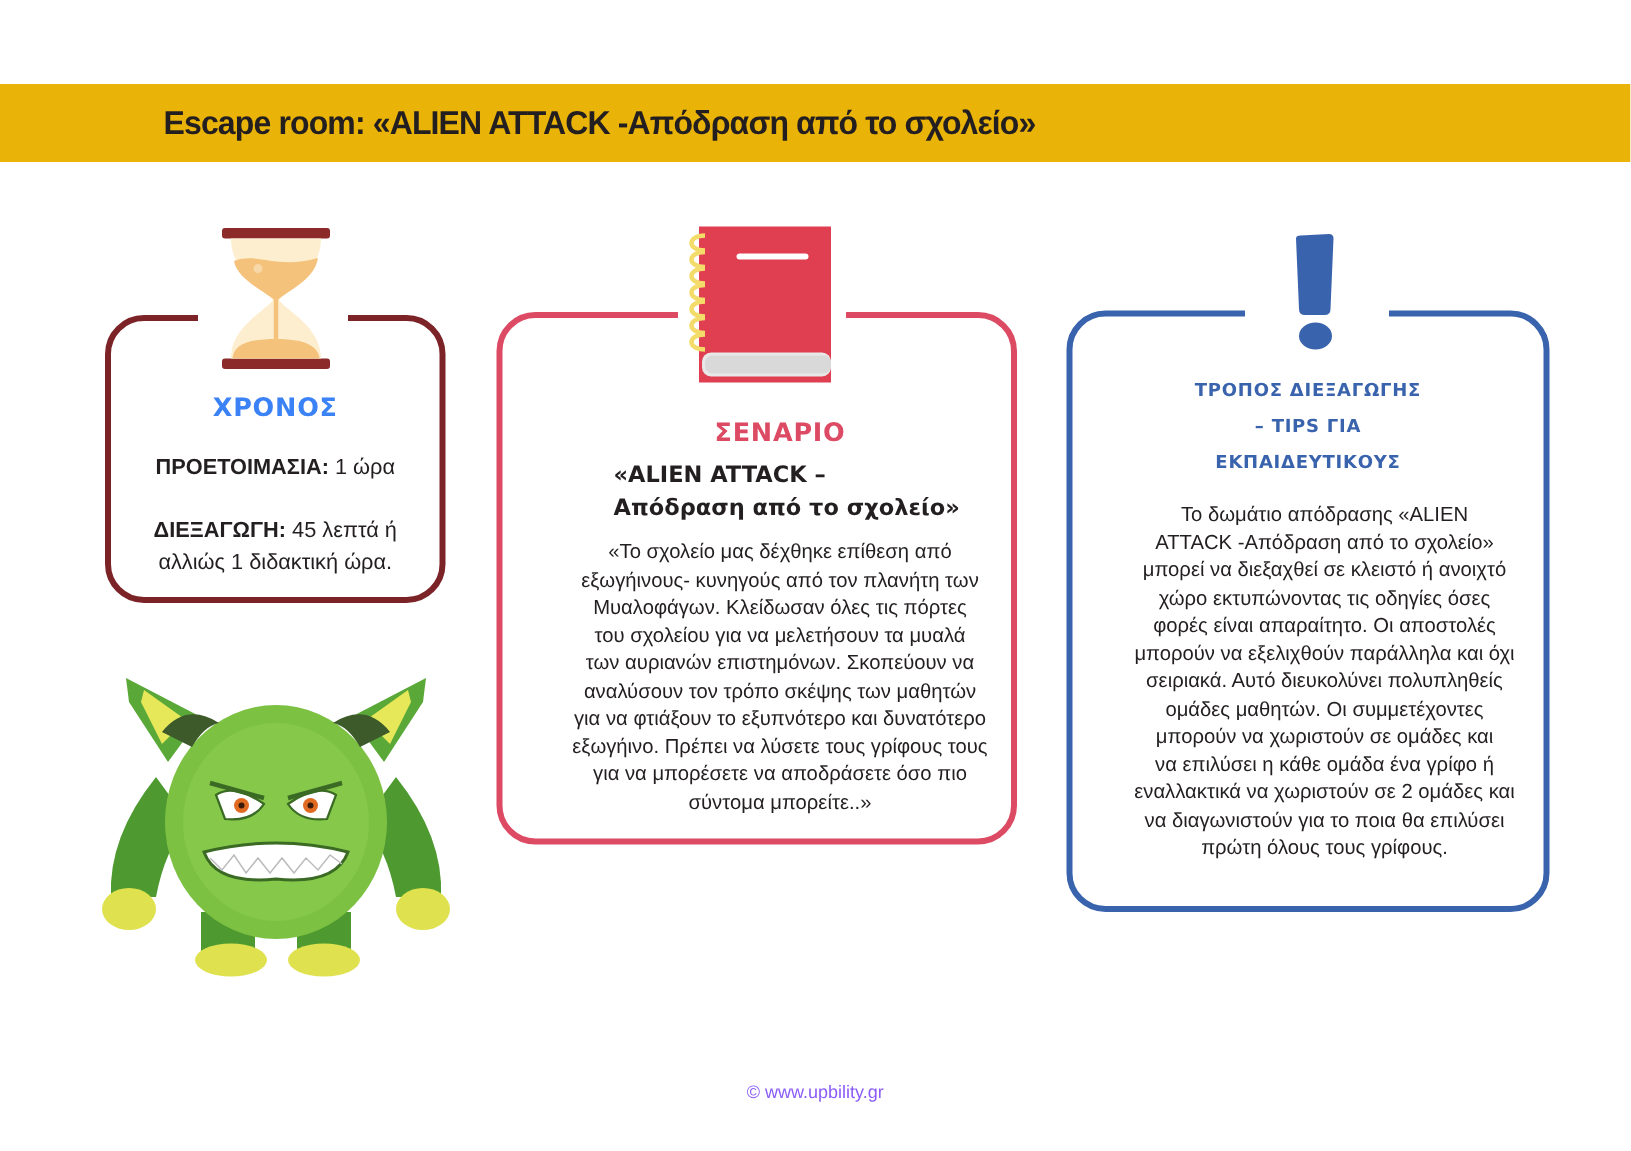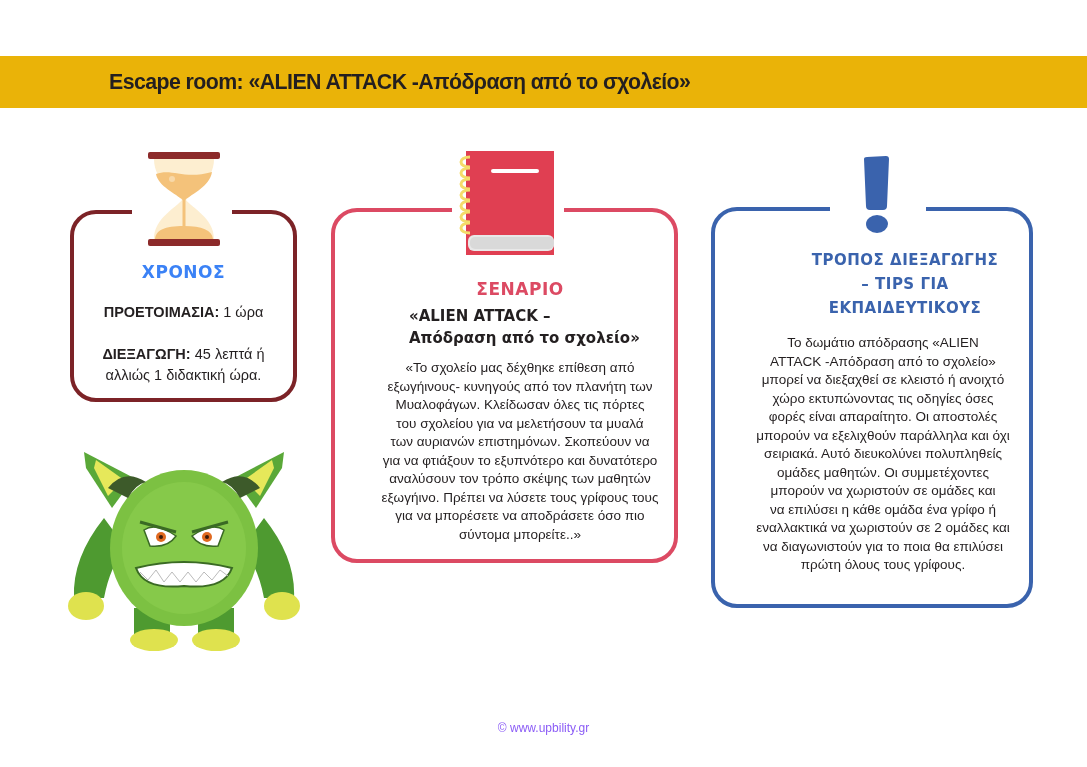--- a/index.html
+++ b/index.html
@@ -29,21 +29,21 @@
 
     .gap-cover { position: absolute; background: #fff; height: 8px; }
 
     .heading {
       position: absolute; text-align: center;
       font-family: "DejaVu Sans", sans-serif; font-weight: bold;
       letter-spacing: 0.5px;
     }
     .h-brown { left: 70px; width: 227px; top: 262px; font-size: 17px; color: #3b82f6; }
     .h-red   { left: 331px; width: 378px; top: 279px; font-size: 17px; color: #dc4a63; }
-    .h-blue  { left: 711px; width: 322px; top: 248px; font-size: 15px; color: #3a63ad; line-height: 24px; padding-left: 33px; }
+    .h-blue  { left: 711px; width: 322px; top: 248px; font-size: 12px; color: #3a63ad; line-height: 24px; }
 
     .sub-red {
       position: absolute; left: 409px; top: 305px; width: 280px;
       font-family: "DejaVu Sans", sans-serif; font-weight: bold;
       font-size: 15px; line-height: 22px; color: #231f20;
     }
 
     .info-line {
       position: absolute; left: 70px; width: 227px; text-align: center;
       font-size: 14.5px; line-height: 21px; color: #231f20;
@@ -113,22 +113,22 @@
 <div class="sub-red">
   <div>«ALIEN ATTACK –</div>
   <div>Απόδραση από το σχολείο»</div>
 </div>
 <div class="body-text body-red">
   <div>«Το σχολείο μας δέχθηκε επίθεση από</div>
   <div>εξωγήινους- κυνηγούς από τον πλανήτη των</div>
   <div>Μυαλοφάγων. Κλείδωσαν όλες τις πόρτες</div>
   <div>του σχολείου για να μελετήσουν τα μυαλά</div>
   <div>των αυριανών επιστημόνων. Σκοπεύουν να</div>
+  <div>αναλύσουν τον τρόπο σκέψης των μαθητών</div>
   <div>για να φτιάξουν το εξυπνότερο και δυνατότερο</div>
-  <div>αναλύσουν τον τρόπο σκέψης των μαθητών</div>
   <div>εξωγήινο. Πρέπει να λύσετε τους γρίφους τους</div>
   <div>για να μπορέσετε να αποδράσετε  όσο πιο</div>
   <div>σύντομα μπορείτε..»</div>
 </div>
 
 <div class="card card-blue"></div>
 <div class="gap-cover" style="left:830px; top:204px; width:96px;"></div>
 <svg class="icon" style="left:862px; top:156px;" width="30" height="78" viewBox="0 0 30 78">
   <path d="M2 3 Q2 1 5 1 L24 0 Q27 0 27 3 L25 50 Q25 54 21 54 L8 54 Q4 54 4 50 Z" fill="#3a63ad"></path>
   <ellipse cx="15" cy="68" rx="11" ry="9" fill="#3a63ad"></ellipse>

